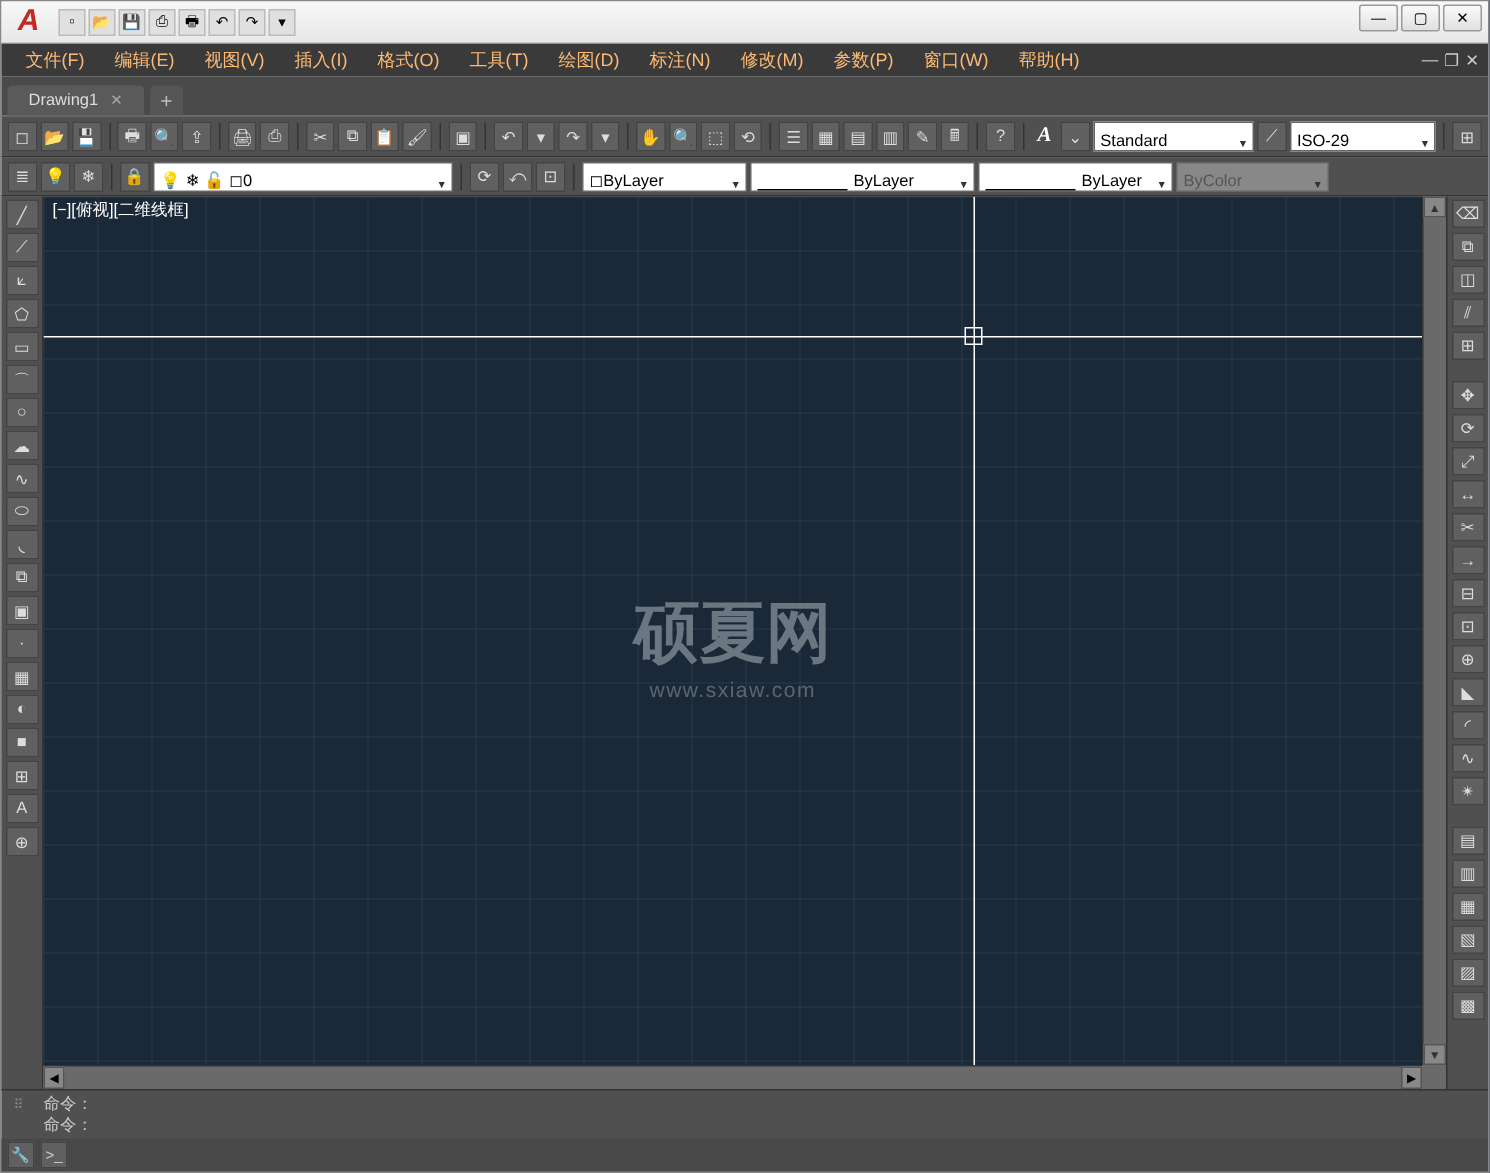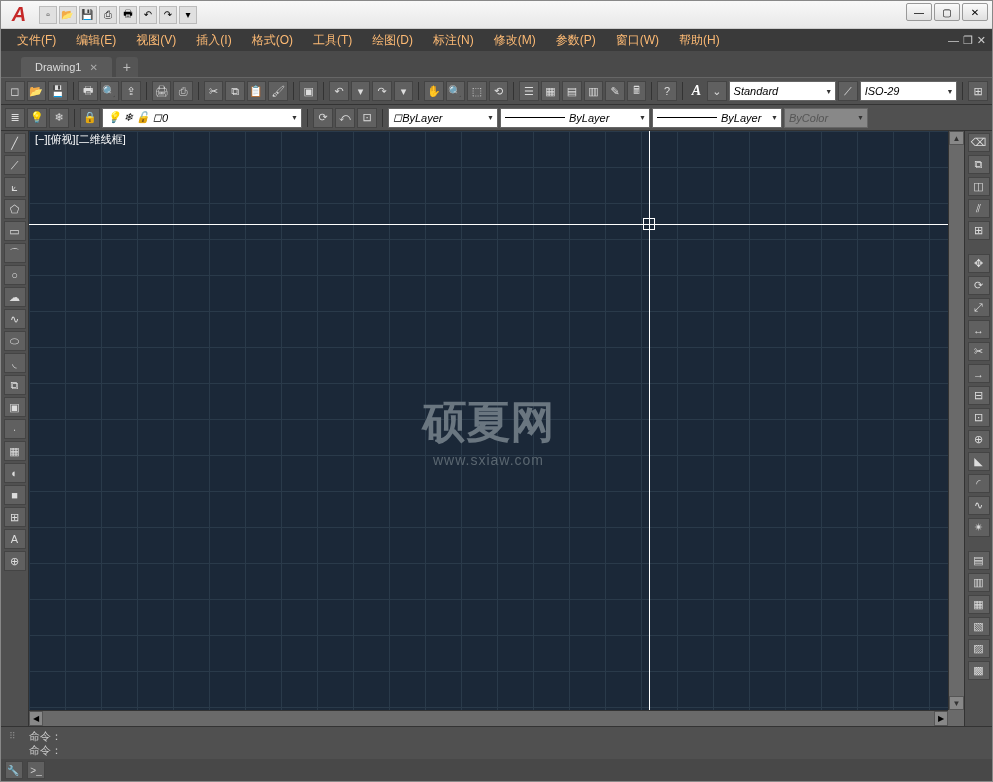--- a/index.html
+++ b/index.html
@@ -14,29 +14,29 @@
 .title-text { position: absolute; left: 50%; transform: translateX(-50%); font-size: 12px; color: #333; }
 .title-text span { margin: 0 8px; }
 .win-controls { position: absolute; right: 4px; top: 2px; display: flex; gap: 2px; }
 .win-btn { width: 26px; height: 18px; border: 1px solid #999; background: linear-gradient(#fafafa,#e0e0e0); font-size: 10px; display: flex; align-items: center; justify-content: center; cursor: pointer; border-radius: 2px; }
 
 .menubar { height: 22px; background: #3a3a3a; display: flex; align-items: center; padding: 0 6px; position: relative; }
 .menu-item { color: #fdba74; font-size: 12px; padding: 0 10px; cursor: pointer; }
 .menubar-right { position: absolute; right: 6px; display: flex; gap: 4px; }
 .menubar-right span { color: #ccc; font-size: 11px; cursor: pointer; }
 
-.tabbar { height: 26px; background: #4a4a4a; display: flex; align-items: flex-end; padding-left: 20px; }
+.tabbar { height: 26px; background: #4a4a4a; display: flex; align-items: flex-end; padding-left: 4px; }
 .doc-tab { background: #5a5a5a; color: #ddd; font-size: 11px; padding: 4px 14px; border-radius: 3px 3px 0 0; display: flex; align-items: center; gap: 8px; cursor: pointer; }
 .tab-close { color: #aaa; font-size: 10px; }
 .tab-add { width: 22px; height: 20px; background: #555; color: #bbb; margin-left: 4px; border-radius: 3px 3px 0 0; display: flex; align-items: center; justify-content: center; font-size: 14px; cursor: pointer; }
 
 .toolbar-row { height: 28px; background: #505050; border-top: 1px solid #666; border-bottom: 1px solid #333; display: flex; align-items: center; padding: 0 4px; gap: 2px; }
 .tb-btn { width: 20px; height: 20px; background: #606060; border: 1px solid #444; display: flex; align-items: center; justify-content: center; font-size: 11px; color: #ddd; cursor: pointer; }
 .tb-sep { width: 1px; height: 18px; background: #333; margin: 0 3px; }
-.tb-drop { background: #fff; border: 1px solid #666; height: 20px; font-size: 11px; padding: 0 16px 0 4px; display: flex; align-items: center; position: relative; cursor: pointer; font-style: italic; }
+.tb-drop { background: #fff; border: 1px solid #666; height: 20px; font-size: 11px; padding: 0 16px 0 4px; display: flex; align-items: flex-end; position: relative; cursor: pointer; }
 .tb-drop::after { content: "▼"; position: absolute; right: 3px; font-size: 7px; color: #333; }
 .tb-drop.dark { background: #888; color: #555; }
 .tb-text-label { color: #fff; font-size: 14px; font-style: italic; font-weight: bold; padding: 0 4px; }
 
 .toolbar2 { height: 26px; background: #505050; border-bottom: 1px solid #333; display: flex; align-items: center; padding: 0 4px; gap: 2px; }
 .layer-drop { flex: 0 0 200px; }
 .line-sample { display: inline-block; width: 60px; height: 1px; background: #000; margin-right: 4px; }
 
 .main-area { flex: 1; display: flex; background: #4a4a4a; overflow: hidden; }
 .left-toolbar { width: 28px; background: #505050; border-right: 1px solid #333; display: flex; flex-direction: column; padding: 2px 0; gap: 2px; align-items: center; }
@@ -190,21 +190,21 @@
     <div class="tb-sep"></div>
     <div class="tb-drop" style="width:110px">◻ <span>ByLayer</span></div>
     <div class="tb-drop" style="width:150px">
         <span class="line-sample"></span>
         <span>ByLayer</span>
       </div>
     <div class="tb-drop" style="width:130px">
         <span class="line-sample"></span>
         <span>ByLayer</span>
       </div>
-    <div class="tb-drop dark" style="width:84px">
+    <div class="tb-drop dark" style="width:102px">
         <span>ByColor</span>
       </div>
   </div>
 
   <div class="main-area">
 
     <div class="left-toolbar">
       <div class="tb-btn">╱</div>
       <div class="tb-btn">⟋</div>
       <div class="tb-btn">⟀</div>

